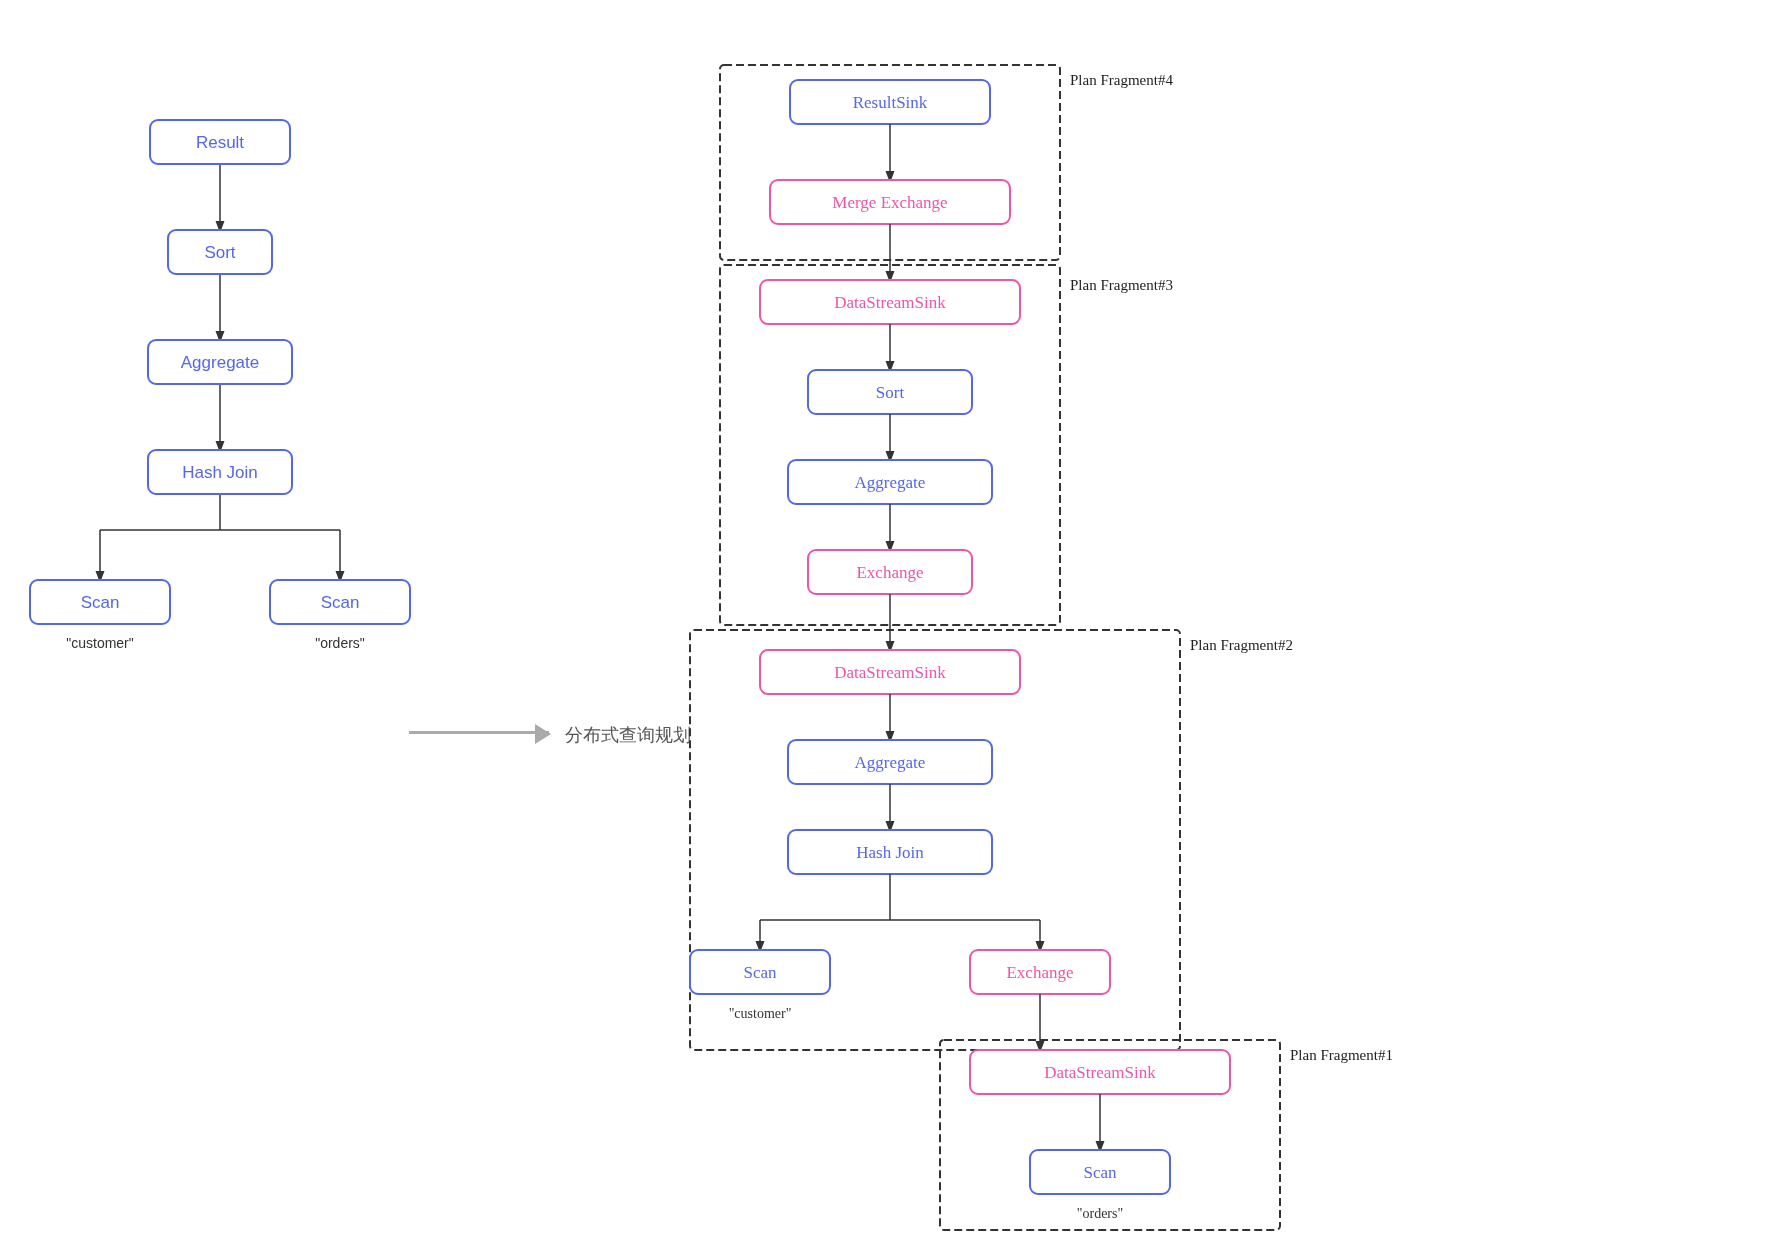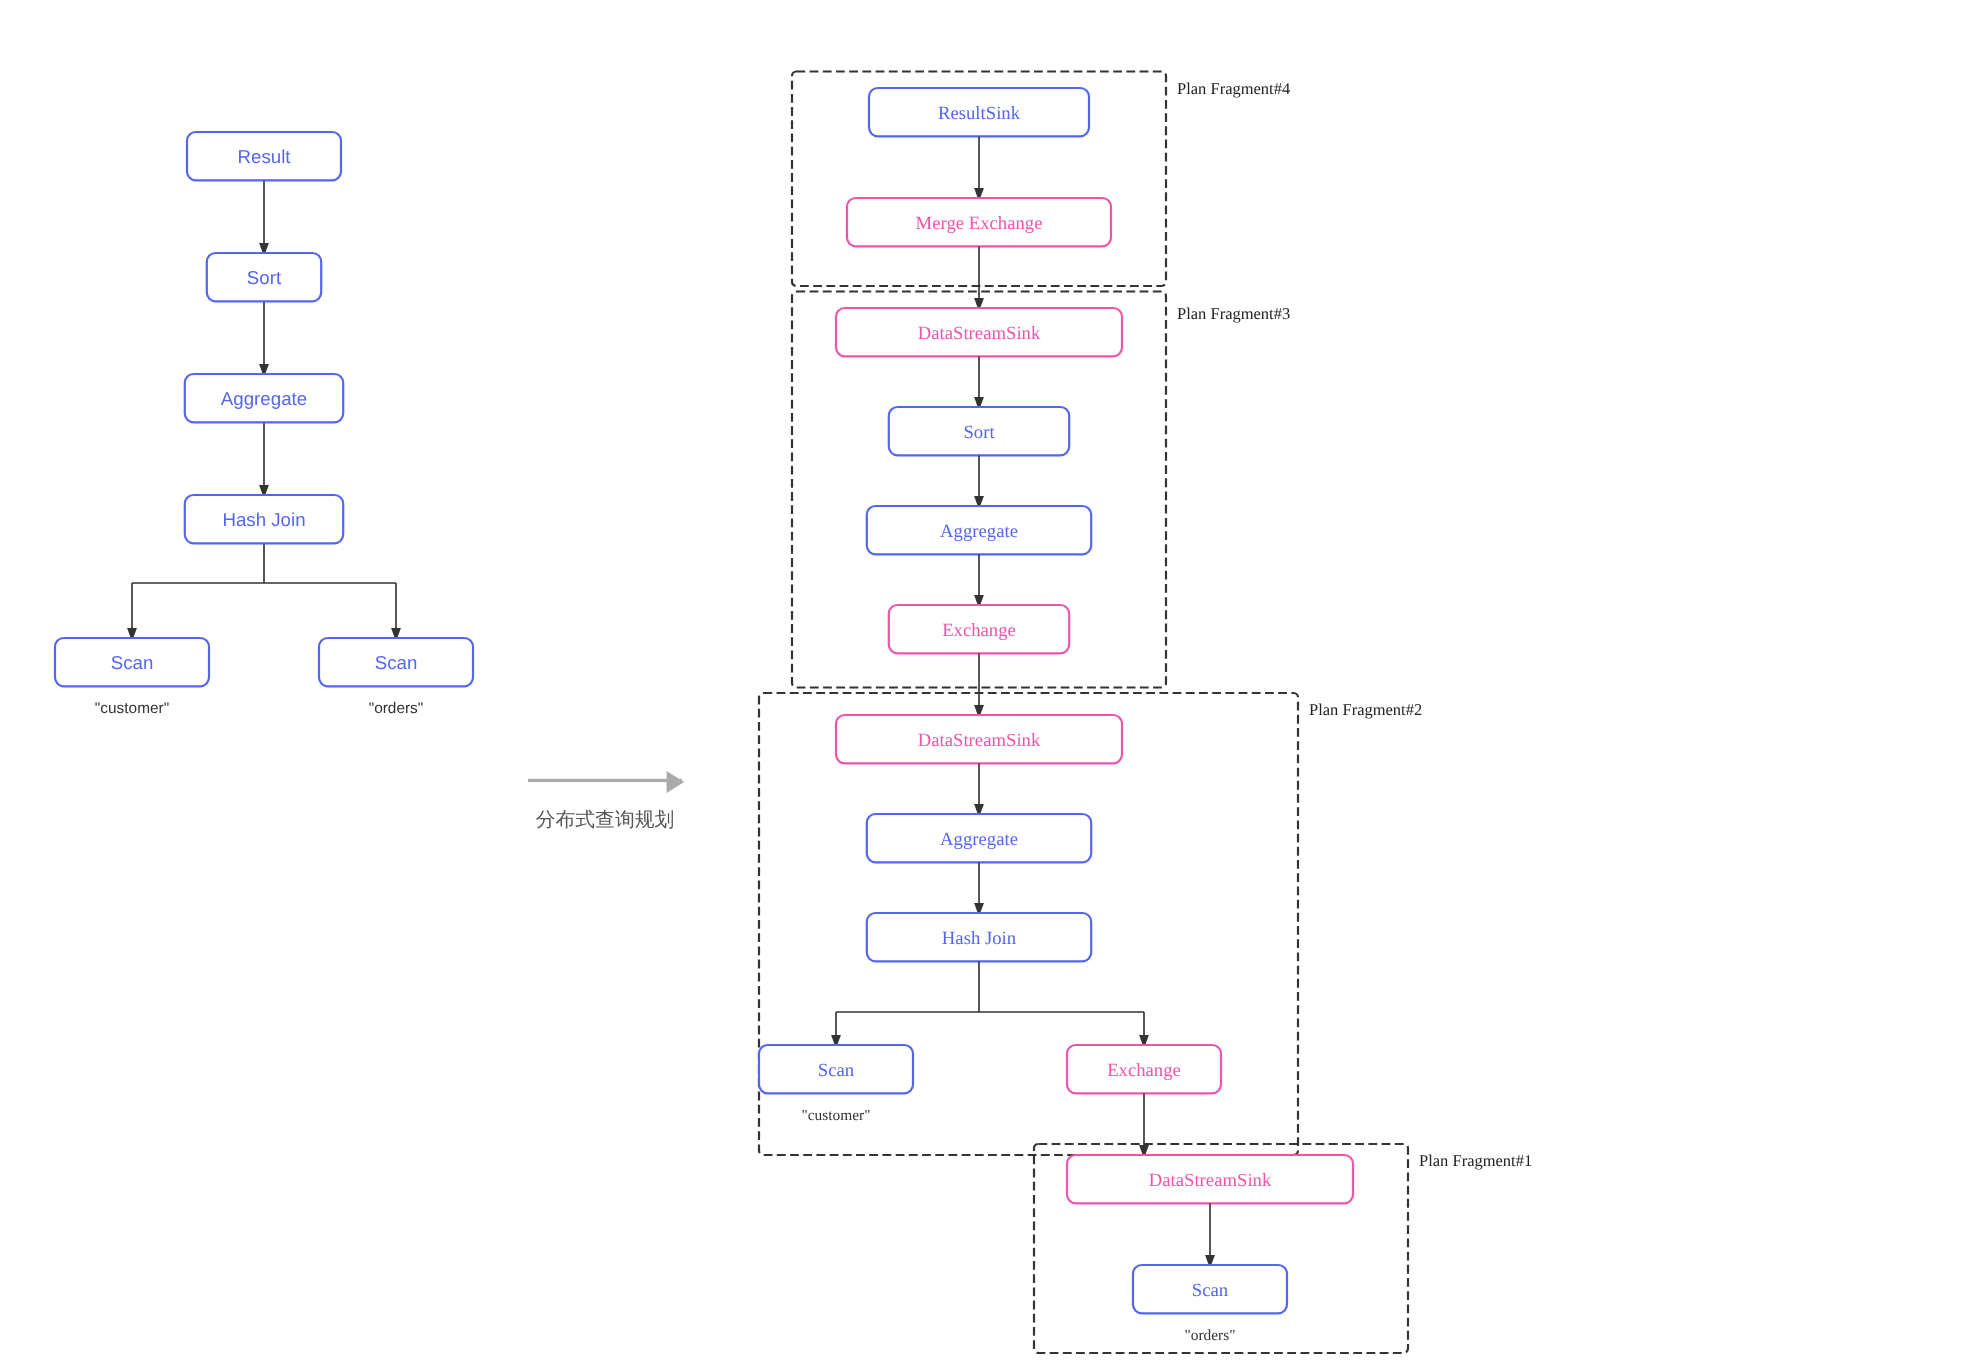--- a/index.html
+++ b/index.html
@@ -19,37 +19,36 @@
       position: relative;
       padding: 30px 20px;
     }
 
     
     .left-plan {
       width: 420px;
       position: relative;
       display: flex;
       flex-direction: column;
-      align-items: flex-end;
+      align-items: flex-start;
       padding-top: 40px;
     }
 
     
     .transform-area {
       width: 220px;
       display: flex;
       flex-direction: column;
       align-items: center;
       justify-content: center;
       padding-top: 200px;
     }
 
     .transform-arrow {
       display: flex;
-      flex-direction: column;
       align-items: center;
       gap: 16px;
     }
 
     .arrow-line {
       width: 140px;
       height: 0;
       border-top: 3px solid #aaa;
       position: relative;
     }

